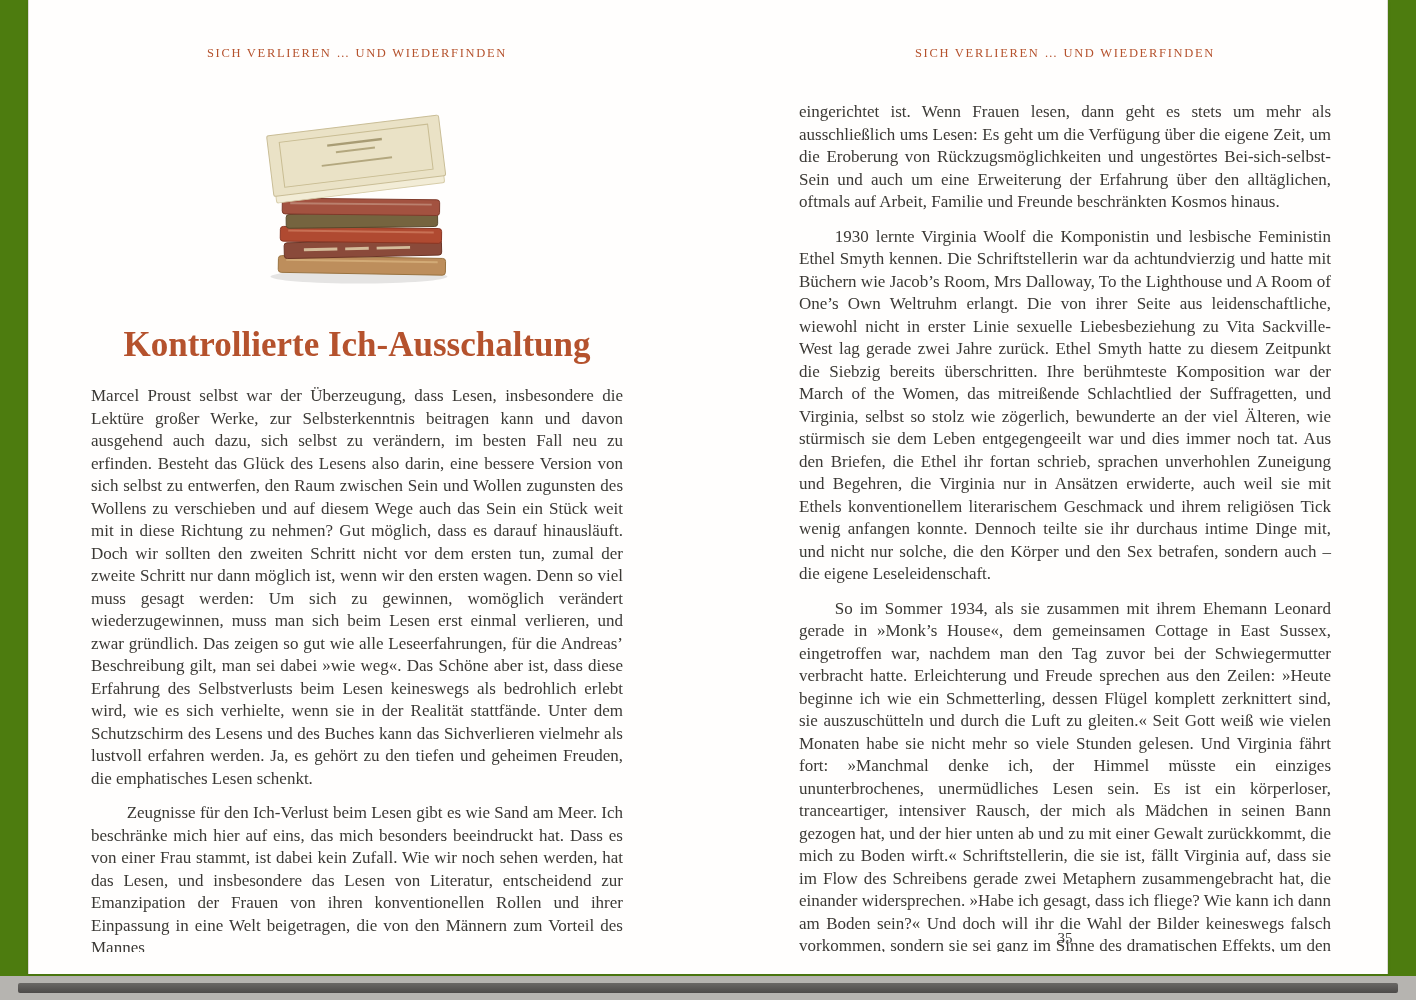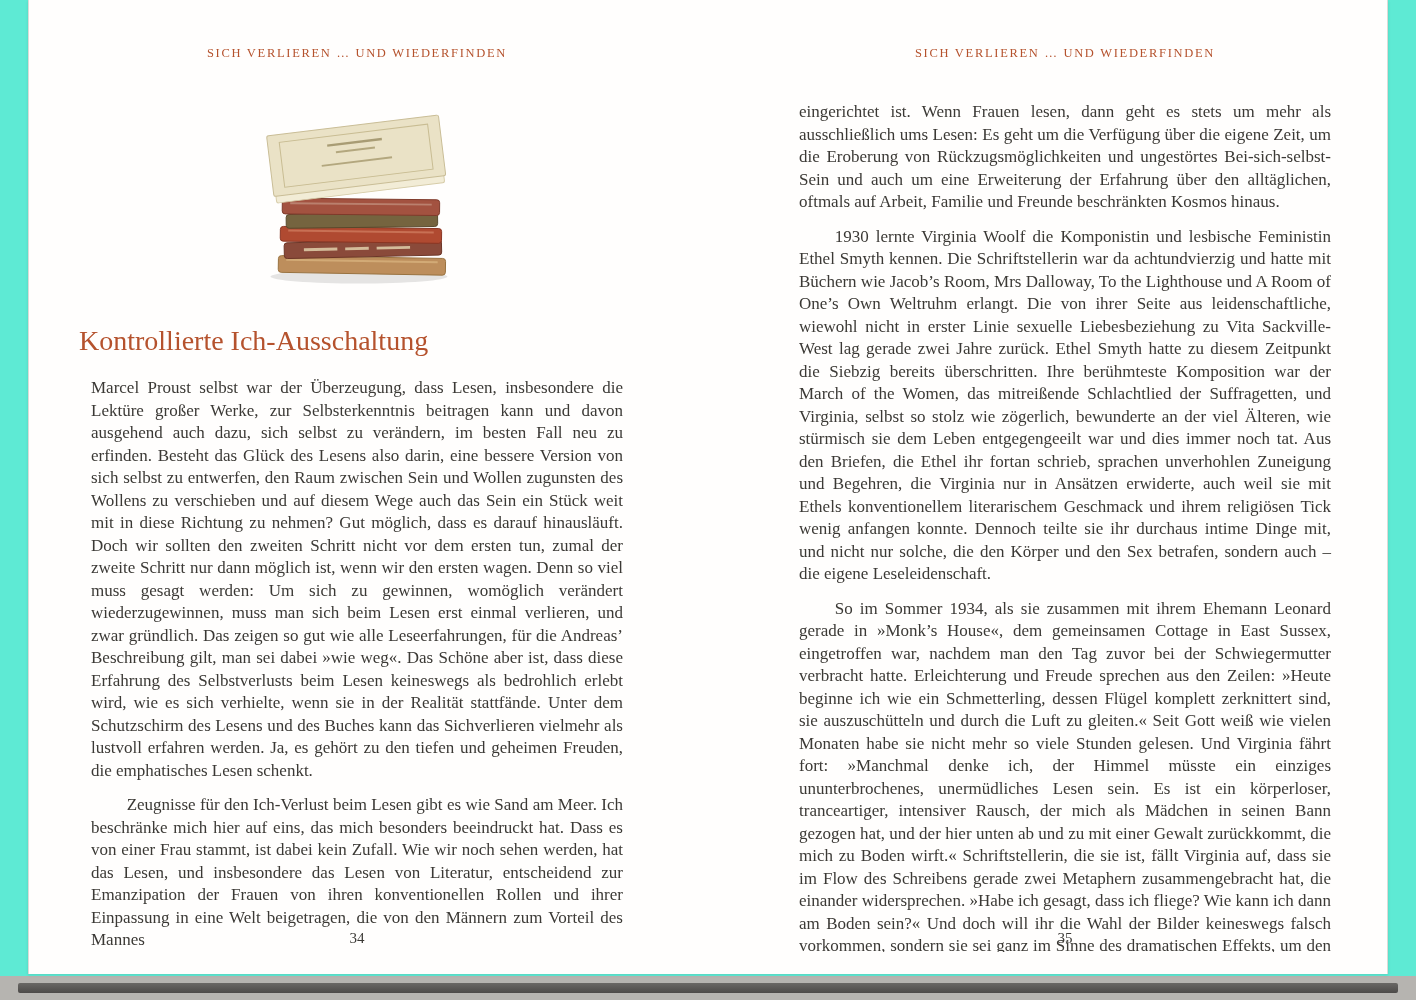--- a/index.html
+++ b/index.html
@@ -5,21 +5,21 @@
   html, body { margin: 0; padding: 0; }
   body {
     font-family: "Liberation Serif", serif;
     background: #e8e6e2;
     width: 1416px; height: 1000px;
     overflow: hidden;
   }
   .stage {
     position: relative;
     width: 1416px; height: 1000px;
-    background: #5eead4;
+    background: #4d7c0f;
   }
   .bottom-strip {
     position: absolute; left: 0; right: 0; bottom: 0; height: 24px;
     background: #b6b4b0;
   }
   .book-edge-band {
     position: absolute; left: 18px; right: 18px; bottom: 7px; height: 10px;
     background: linear-gradient(#6a6865, #4c4a48);
     border-radius: 2px;
   }
@@ -44,23 +44,23 @@
     font-weight: 400;
     color: var(--accent, #b5522d);
   }
   .illustration {
     margin-top: 16px;
     height: 212px;
     display: flex; align-items: flex-end; justify-content: center;
   }
   .chapter-title {
     margin-top: 36px;
-    text-align: left;
-    font-size: 28px;
-    font-weight: 400;
+    text-align: center;
+    font-size: 35px;
+    font-weight: 700;
     color: var(--accent, #b5522d);
   }
   .body-text { margin-top: 20px; }
   .page-col.right .body-text { margin-top: 40px; }
   .body-text p {
     margin: 12px;
     text-align: justify;
     font-size: 17px;
     line-height: 22.5px;
     color: #3b3935;
@@ -130,21 +130,20 @@
         </svg>
       </div>
 
       <div class="chapter-title">Kontrollierte Ich-Ausschaltung</div>
 
       <div class="body-text">
           <p><span>Marcel Proust selbst war der Überzeugung, dass Lesen, insbesondere die Lektüre großer Werke, zur Selbsterkenntnis beitragen kann und davon ausgehend auch dazu, sich selbst zu verändern, im besten Fall neu zu erfinden. Besteht das Glück des Lesens also darin, eine bessere Version von sich selbst zu entwerfen, den Raum zwischen Sein und Wollen zugunsten des Wollens zu verschieben und auf diesem Wege auch das Sein ein Stück weit mit in diese Richtung zu nehmen? Gut möglich, dass es darauf hinausläuft. Doch wir sollten den zweiten Schritt nicht vor dem ersten tun, zumal der zweite Schritt nur dann möglich ist, wenn wir den ersten wagen. Denn so viel muss gesagt werden: Um sich zu gewinnen, womöglich verändert wiederzugewinnen, muss man sich beim Lesen erst einmal verlieren, und zwar gründlich. Das zeigen so gut wie alle Leseerfahrungen, für die Andreas’ Beschreibung gilt, man sei dabei »wie weg«. Das Schöne aber ist, dass diese Erfahrung des Selbstverlusts beim Lesen keineswegs als bedrohlich erlebt wird, wie es sich verhielte, wenn sie in der Realität stattfände. Unter dem Schutzschirm des Lesens und des Buches kann das Sichverlieren vielmehr als lustvoll erfahren werden. Ja, es gehört zu den tiefen und geheimen Freuden, die emphatisches Lesen schenkt.</span></p>
           <p class="indent"><span>Zeugnisse für den Ich-Verlust beim Lesen gibt es wie Sand am Meer. Ich beschränke mich hier auf eins, das mich besonders beeindruckt hat. Dass es von einer Frau stammt, ist dabei kein Zufall. Wie wir noch sehen werden, hat das Lesen, und insbesondere das Lesen von Literatur, entscheidend zur Emanzipation der Frauen von ihren konventionellen Rollen und ihrer Einpassung in eine Welt beigetragen, die von den Männern zum Vorteil des Mannes</span></p>
         </div>
 
-      <div class="page-num">34</div>
     </div>
 
     <div class="page-col right">
       <div class="running-header">SICH VERLIEREN … UND WIEDERFINDEN</div>
 
       <div class="body-text">
           <p><span>eingerichtet ist. Wenn Frauen lesen, dann geht es stets um mehr als ausschließlich ums Lesen: Es geht um die Verfügung über die eigene Zeit, um die Eroberung von Rückzugsmöglichkeiten und ungestörtes Bei-sich-selbst-Sein und auch um eine Erweiterung der Erfahrung über den alltäglichen, oftmals auf Arbeit, Familie und Freunde beschränkten Kosmos hinaus.</span></p>
           <p class="indent"><span>1930 lernte Virginia Woolf die Komponistin und lesbische Feministin Ethel Smyth kennen. Die Schriftstellerin war da achtundvierzig und hatte mit Büchern wie </span><span class="italic">Jacob’s Room, Mrs Dalloway, To the Lighthouse</span><span> und </span><span class="italic">A Room of One’s Own</span><span> Weltruhm erlangt. Die von ihrer Seite aus leidenschaftliche, wiewohl nicht in erster Linie sexuelle Liebesbeziehung zu Vita Sackville-West lag gerade zwei Jahre zurück. Ethel Smyth hatte zu diesem Zeitpunkt die Siebzig bereits überschritten. Ihre berühmteste Komposition war der </span><span class="italic">March of the Women</span><span>, das mitreißende Schlachtlied der Suffragetten, und Virginia, selbst so stolz wie zögerlich, bewunderte an der viel Älteren, wie stürmisch sie dem Leben entgegengeeilt war und dies immer noch tat. Aus den Briefen, die Ethel ihr fortan schrieb, sprachen unverhohlen Zuneigung und Begehren, die Virginia nur in Ansätzen erwiderte, auch weil sie mit Ethels konventionellem literarischem Geschmack und ihrem religiösen Tick wenig anfangen konnte. Dennoch teilte sie ihr durchaus intime Dinge mit, und nicht nur solche, die den Körper und den Sex betrafen, sondern auch – die eigene Leseleidenschaft.</span></p>
           <p class="indent"><span>So im Sommer 1934, als sie zusammen mit ihrem Ehemann Leonard gerade in »Monk’s House«, dem gemeinsamen Cottage in East Sussex, eingetroffen war, nachdem man den Tag zuvor bei der Schwiegermutter verbracht hatte. Erleichterung und Freude sprechen aus den Zeilen: »Heute beginne ich wie ein Schmetterling, dessen Flügel komplett zerknittert sind, sie auszuschütteln und durch die Luft zu gleiten.« Seit Gott weiß wie vielen Monaten habe sie nicht mehr so viele Stunden gelesen. Und Virginia fährt fort: »Manchmal denke ich, der Himmel müsste ein einziges ununterbrochenes, unermüdliches Lesen sein. Es ist ein körperloser, tranceartiger, intensiver Rausch, der mich als Mädchen in seinen Bann gezogen hat, und der hier unten ab und zu mit einer Gewalt zurückkommt, die mich zu Boden wirft.« Schriftstellerin, die sie ist, fällt Virginia auf, dass sie im Flow des Schreibens gerade zwei Metaphern zusammengebracht hat, die einander widersprechen. »Habe ich gesagt, dass ich fliege? Wie kann ich dann am Boden sein?« Und doch will ihr die Wahl der Bilder keineswegs falsch vorkommen, sondern sie sei ganz im Sinne des dramatischen Effekts, um den es ihr geht: »Weil, meine liebe Ethel, der Zustand des</span></p>
         </div>

